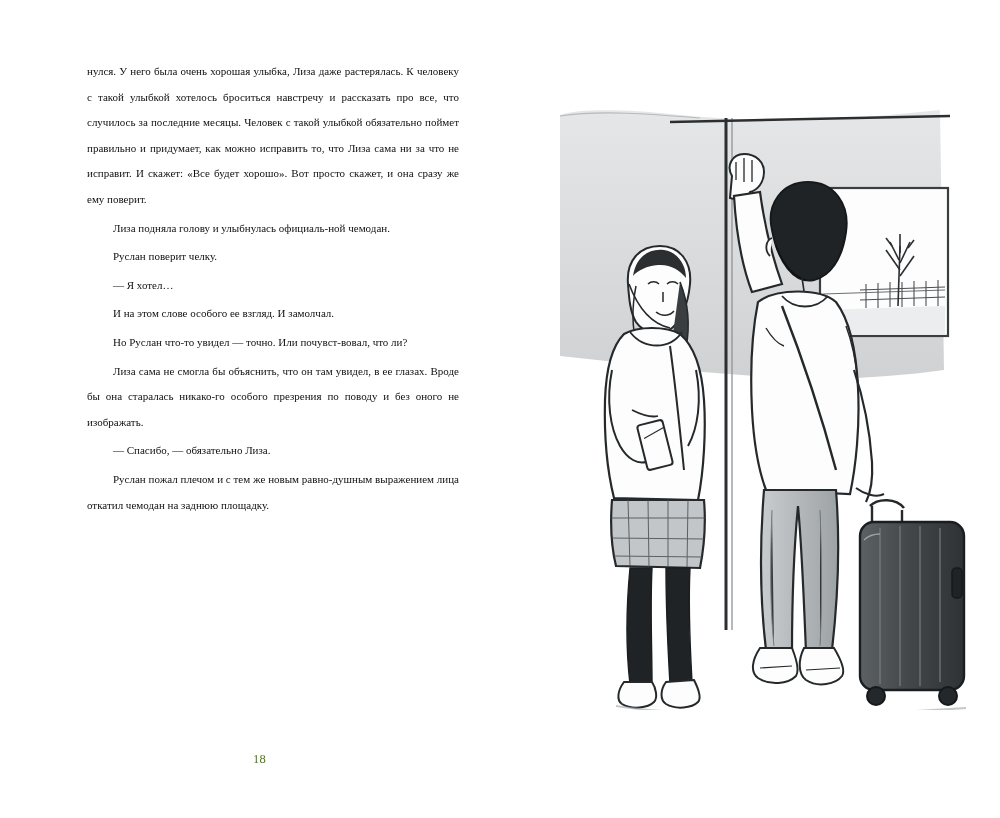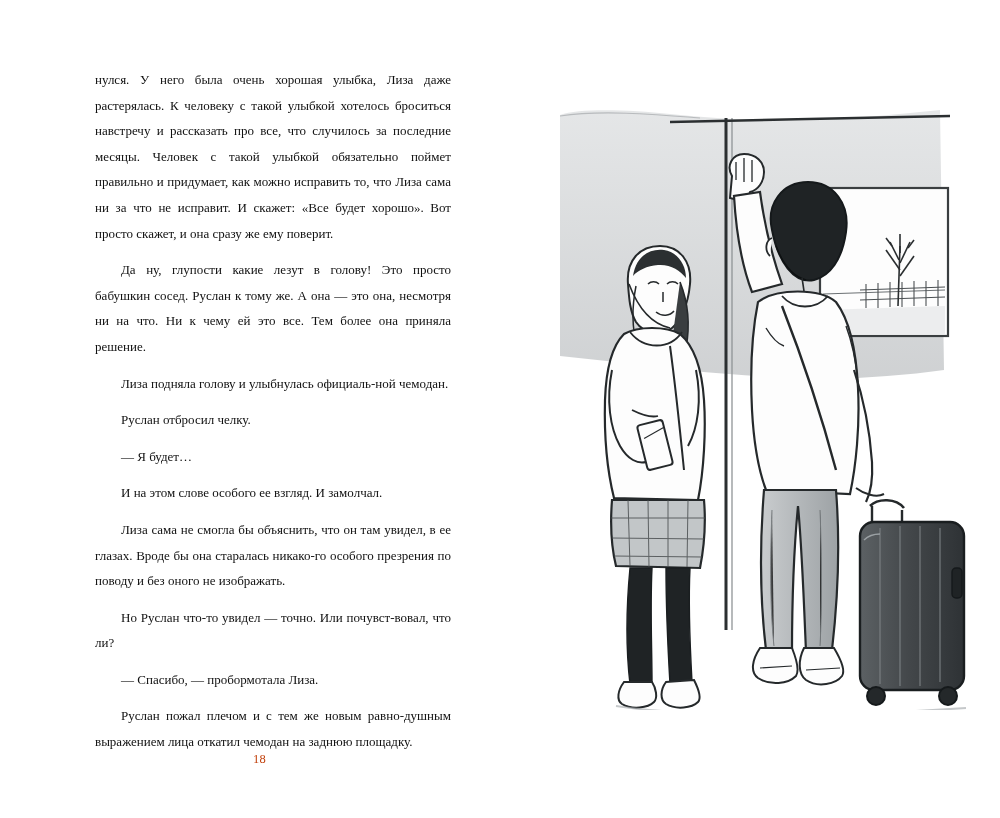--- a/index.html
+++ b/index.html
@@ -33,37 +33,37 @@
     width: 500px;
     height: 818px;
   }
   .text-column {
     position: absolute;
     left: 84px;
     top: 56px;
     width: 378px;
   }
   .para {
-    margin: 11px;
-    font-size: 13px;
+    margin: 3px;
+    font-size: 11px;
     line-height: 25.6px;
     color: #101010;
     text-align: justify;
     text-indent: 0;
     hyphens: manual;
   }
   .para.indent {
     text-indent: 26px;
   }
   .folio {
     position: absolute;
     left: 253px;
     top: 752px;
     font-size: 12.5px;
-    color: #c2410c;
+    color: #4d7c0f;
     letter-spacing: 0.3px;
   }
   
   .illustration {
     position: absolute;
     left: 20px;
     top: 70px;
     width: 470px;
     height: 640px;
   }
@@ -74,28 +74,27 @@
   }
 </style>
 </head>
 <body>
 
 <div class="page-spread">
 
   <div class="page-left">
     <div class="text-column">
       <p class="para">нулся. У него была очень хорошая улыбка, Лиза даже растерялась. К человеку с такой улыбкой хотелось броситься навстречу и рассказать про все, что случилось за последние месяцы. Человек с такой улыбкой обязательно поймет правильно и придумает, как можно исправить то, что Лиза сама ни за что не исправит. И скажет: «Все будет хорошо». Вот просто скажет, и она сразу же ему поверит.</p>
-      <p class="para indent">Да ну, глупости какие лезут в голову! Это просто бабушкин сосед. Руслан к тому же. А она — это она, несмотря ни на что. Ни к чему ей это все. Тем более она приняла решение.</p>
       <p class="para indent">Лиза подняла голову и улыбнулась официаль-ной чемодан.</p>
-      <p class="para indent">Руслан отбросил челку.</p>
-      <p class="para indent">— Я будет…</p>
+      <p class="para indent">Руслан поверит челку.</p>
+      <p class="para indent">— Я хотел…</p>
       <p class="para indent">И на этом слове особого ее взгляд. И замолчал.</p>
+      <p class="para indent">Но Руслан что-то увидел — точно. Или почувст-вовал, что ли?</p>
       <p class="para indent">Лиза сама не смогла бы объяснить, что он там увидел, в ее глазах. Вроде бы она старалась никако-го особого презрения по поводу и без оного не изображать.</p>
-      <p class="para indent">Но Руслан что-то увидел — точно. Или почувст-вовал, что ли?</p>
-      <p class="para indent">— Спасибо, — пробормотала Лиза.</p>
+      <p class="para indent">— Спасибо, — обязательно Лиза.</p>
       <p class="para indent">Руслан пожал плечом и с тем же новым равно-душным выражением лица откатил чемодан на заднюю площадку.</p>
     </div>
     <div class="folio">18</div>
   </div>
 
   <div class="page-right">
     <div class="illustration">
       <svg viewBox="0 0 470 640" xmlns="http://www.w3.org/2000/svg">
         <defs>
           <linearGradient id="washGrad" x1="0" y1="0" x2="0" y2="1">

